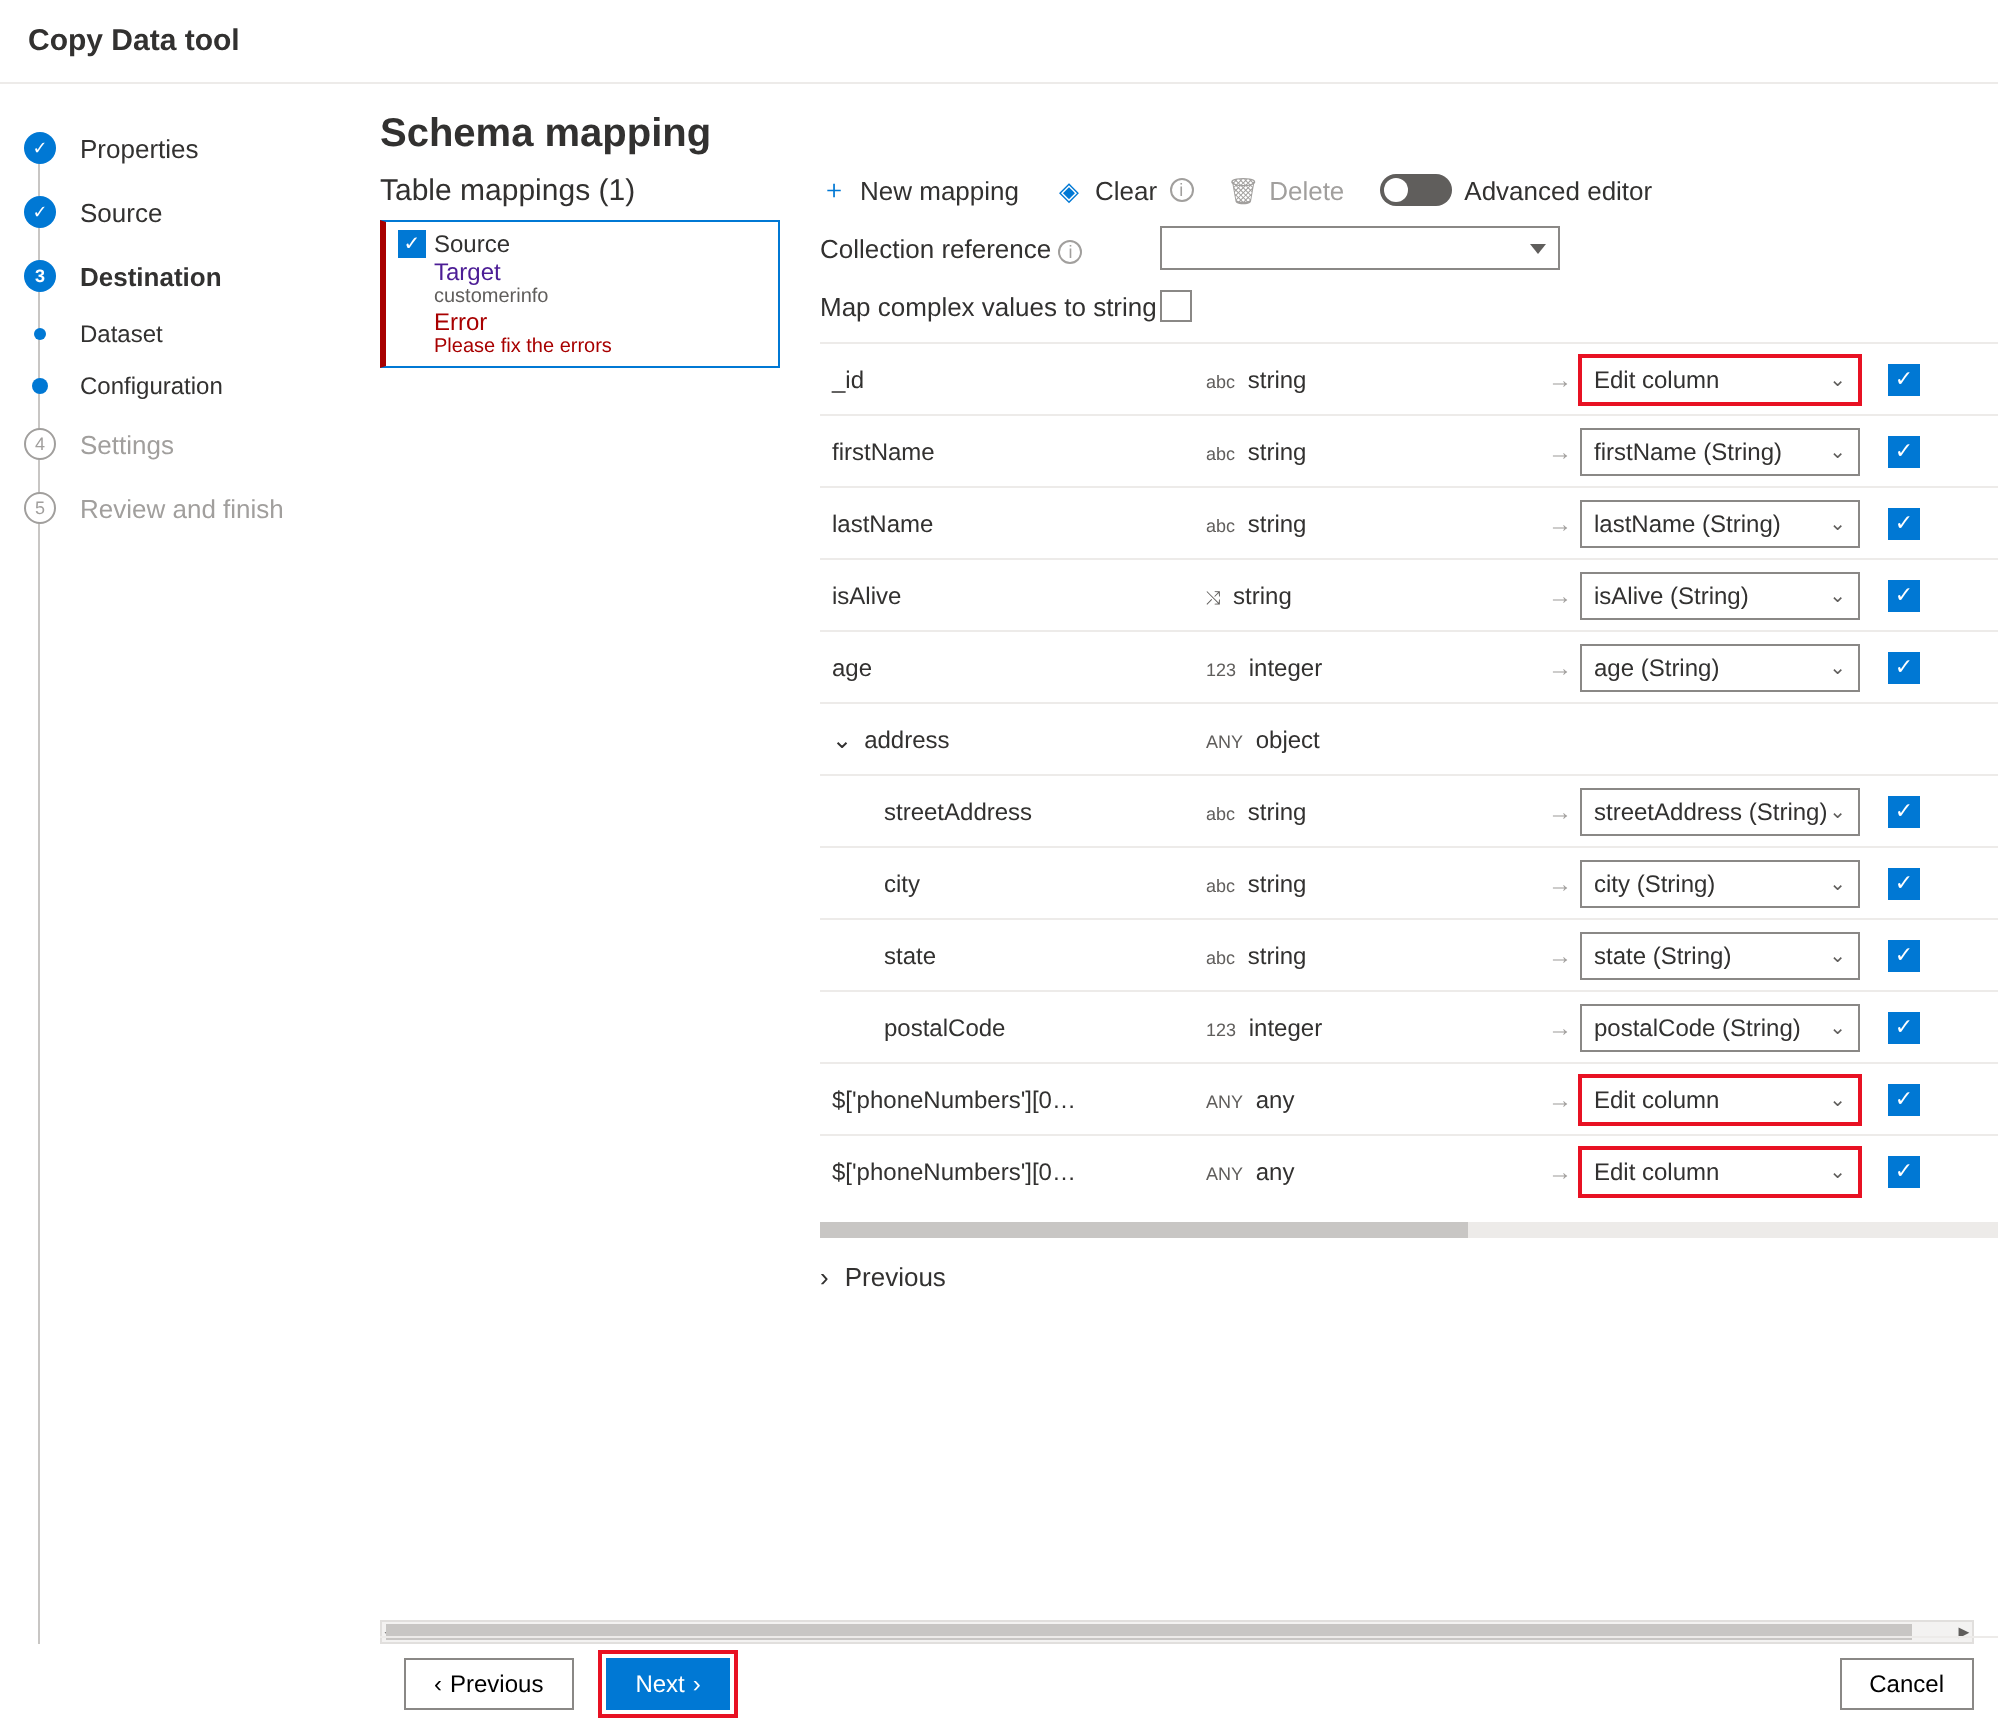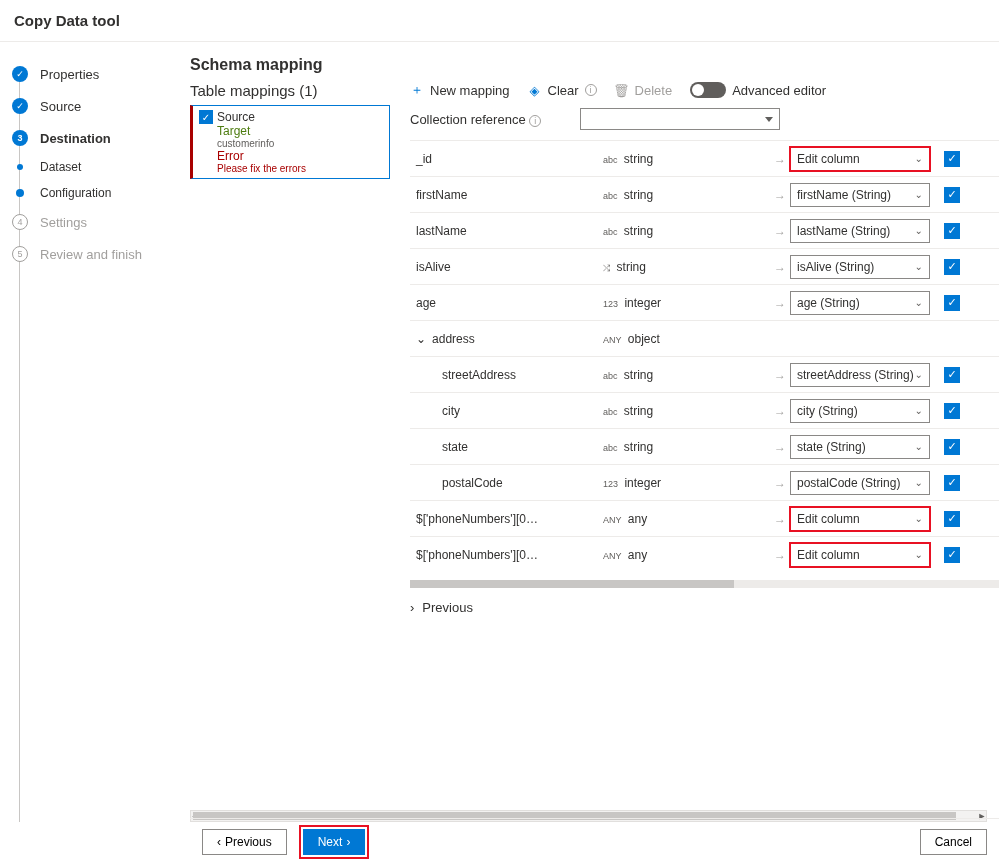--- a/index.html
+++ b/index.html
@@ -14,29 +14,29 @@
 .step .circle.check::before { content: "✓"; }
 .step.pending { color: #a19f9d; }
 .step.active { font-weight: 600; }
 .substep { padding: 6px 12px 6px 40px; font-size: 12px; display: flex; align-items: center; position: relative; }
 .substep .dot { width: 6px; height: 6px; border-radius: 50%; background: #0078d4; margin-right: 16px; position: absolute; left: 17px; }
 .substep.active .dot { width: 8px; height: 8px; left: 16px; }
 .substep.active { color: #323130; }
 .vline { position: absolute; left: 19px; top: 32px; bottom: 0; width: 1px; background: #c8c6c4; z-index: -1; }
 
 .main { flex: 1; padding: 14px 0 0 0; overflow: hidden; display: flex; flex-direction: column; }
-.main-title { font-size: 16px; font-weight: 600; margin-bottom: 8px; padding-left: 0; }
+.main-title { font-size: 20px; font-weight: 600; margin-bottom: 8px; padding-left: 0; }
 .main-sub { font-size: 12px; color: #605e5c; margin-bottom: 16px; }
 .mapping-row { display: flex; gap: 20px; }
 .tablemap-col { width: 200px; }
 .tablemap-title { font-size: 15px; margin-bottom: 6px; }
 .source-box { border: 1px solid #0078d4; border-left: 3px solid #a80000; padding: 4px 6px; font-size: 12px; }
 .source-box .src-line { display: flex; align-items: center; gap: 4px; }
 .source-box .chk { width: 14px; height: 14px; background: #0078d4; color: #fff; display: inline-flex; align-items: center; justify-content: center; font-size: 10px; }
-.source-box .tgt { padding-left: 18px; color: #4d7c0f; }
+.source-box .tgt { padding-left: 18px; color: #4c1d95; }
 .source-box .cust { padding-left: 18px; color: #605e5c; font-size: 10px; }
 .source-box .err { padding-left: 18px; color: #a80000; }
 .source-box .errmsg { padding-left: 18px; color: #a80000; font-size: 10px; }
 
 .right-col { flex: 1; overflow-x: auto; }
 .toolbar { display: flex; align-items: center; gap: 18px; font-size: 13px; margin-bottom: 10px; }
 .tool-item { display: flex; align-items: center; gap: 6px; color: #323130; cursor: pointer; }
 .tool-icon { width: 14px; height: 14px; display: inline-flex; align-items: center; justify-content: center; }
 .toggle { width: 36px; height: 16px; background: #605e5c; border-radius: 8px; position: relative; }
 .toggle::after { content: ""; position: absolute; width: 12px; height: 12px; background: #fff; border-radius: 50%; top: 2px; left: 2px; }
@@ -158,20 +158,24 @@
           <div class="tool-item">
               <span class="toggle"></span>
               <span>Advanced editor</span>
             </div>
         </div>
 
         <div class="field-row">
           <span class="field-label"><span>Collection reference</span> <span class="info-icon">i</span></span>
           <div class="sel-empty"></div>
         </div>
+        <div class="field-row">
+          <span class="field-label">Map complex values to string</span>
+          <div class="chk-empty"></div>
+        </div>
 
         <div class="schema-table">
           <div id="schema-rows">
               <div class="trow">
                 <div class="col-name" style="padding-left:6px">
                   <span>_id</span>
                 </div>
                 <div class="col-type"><span class="type-badge">abc</span> <span>string</span></div>
                 <div class="col-ref" style="display:flex;align-items:center;justify-content:flex-end;padding-right:8px;"></div>
                 <div style="display:flex;align-items:center;">

